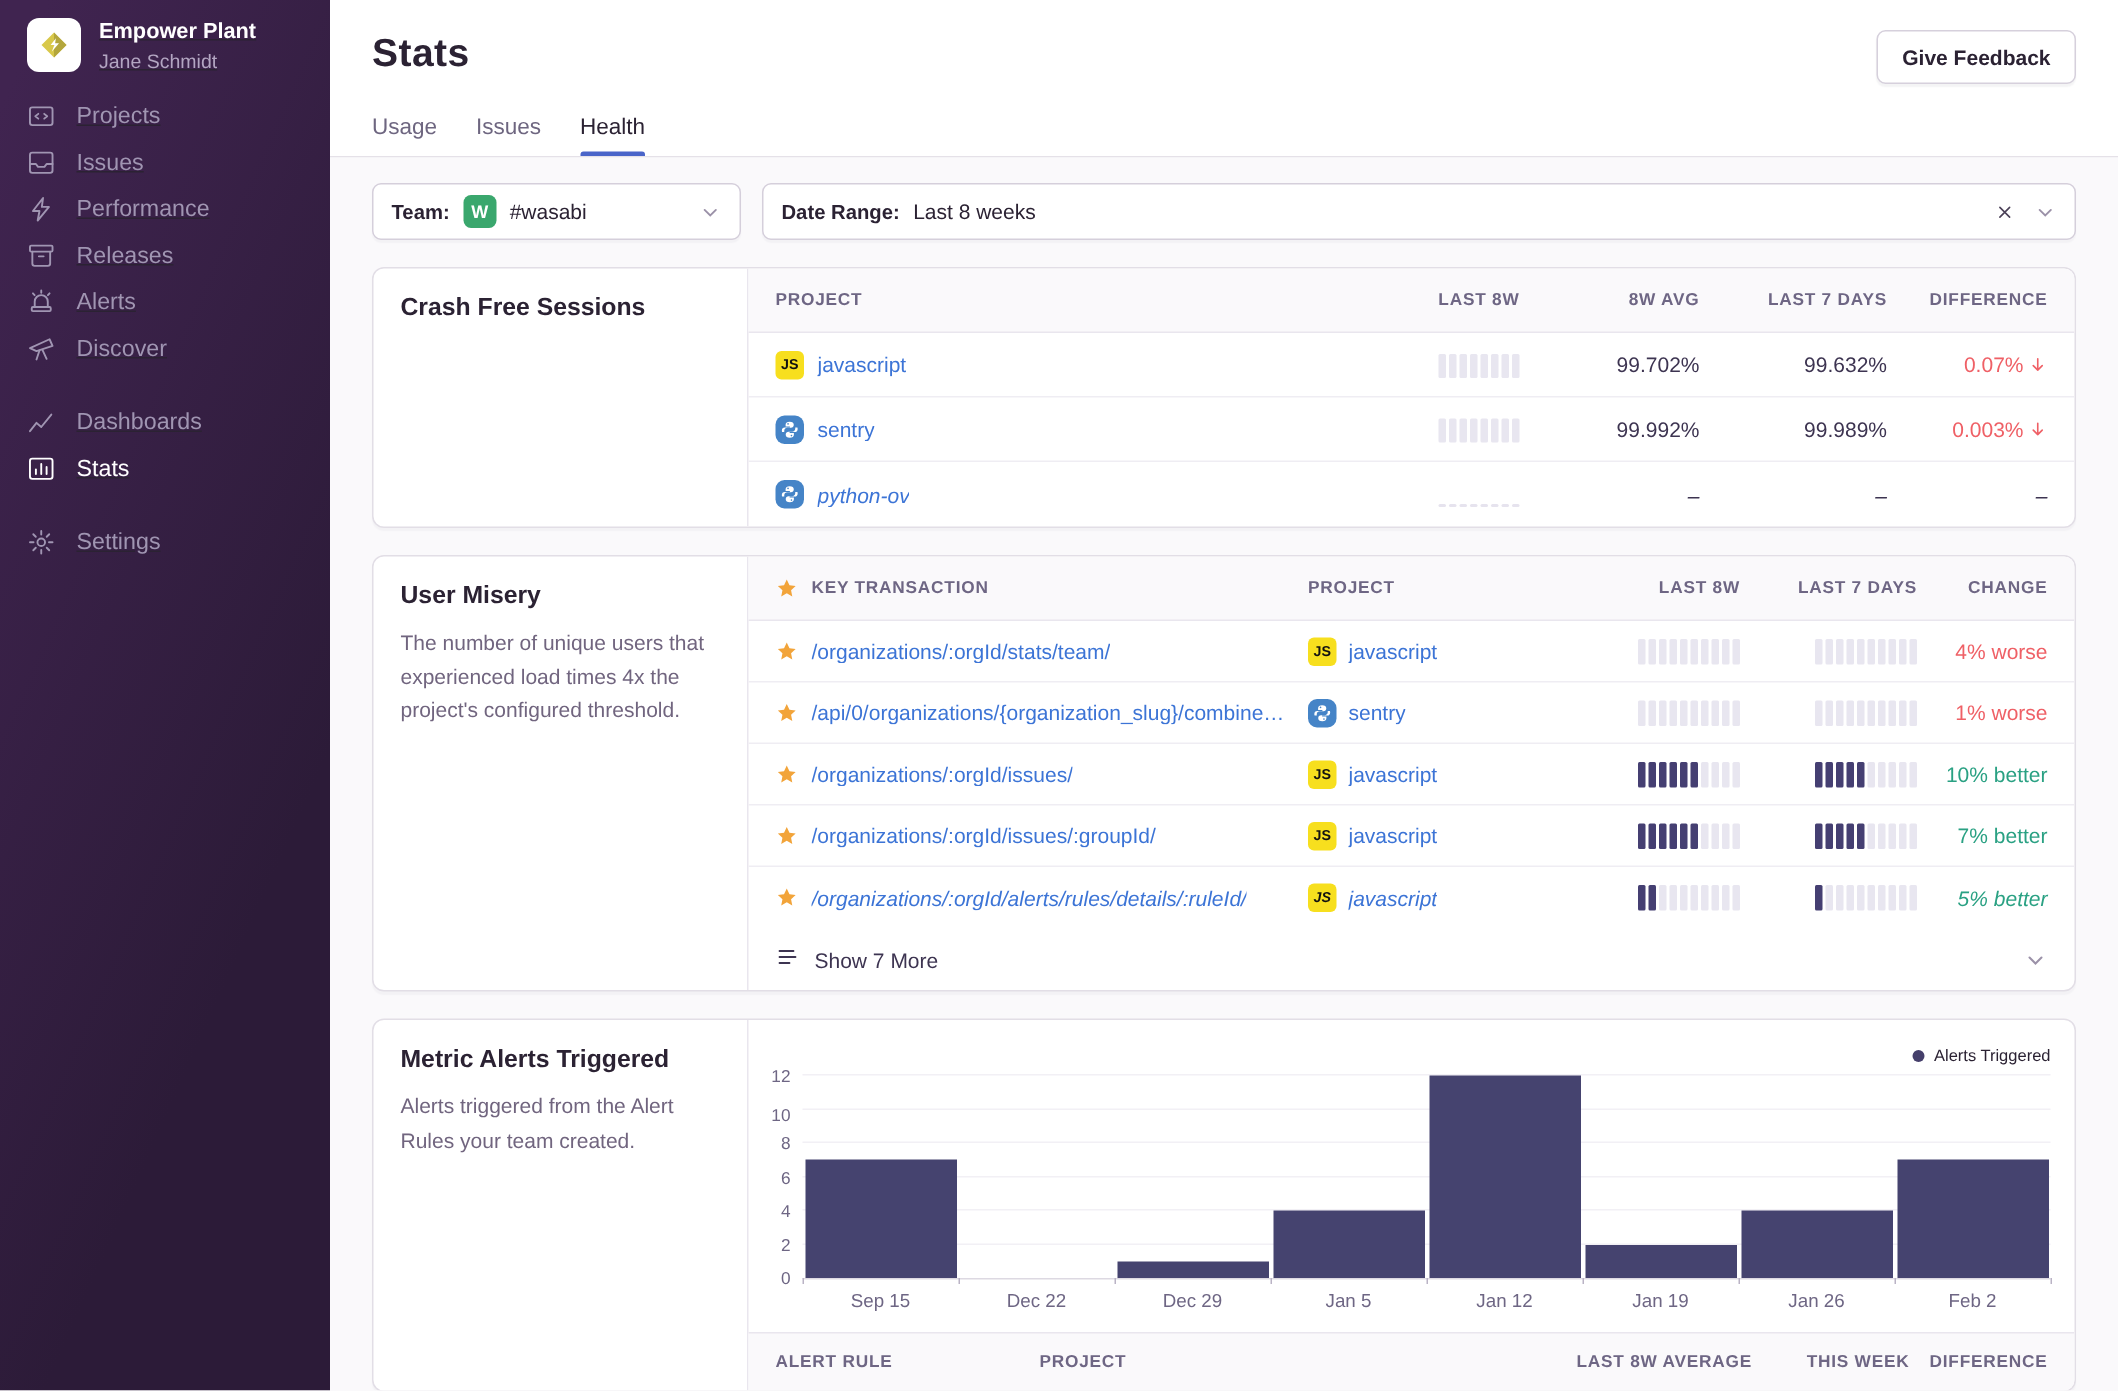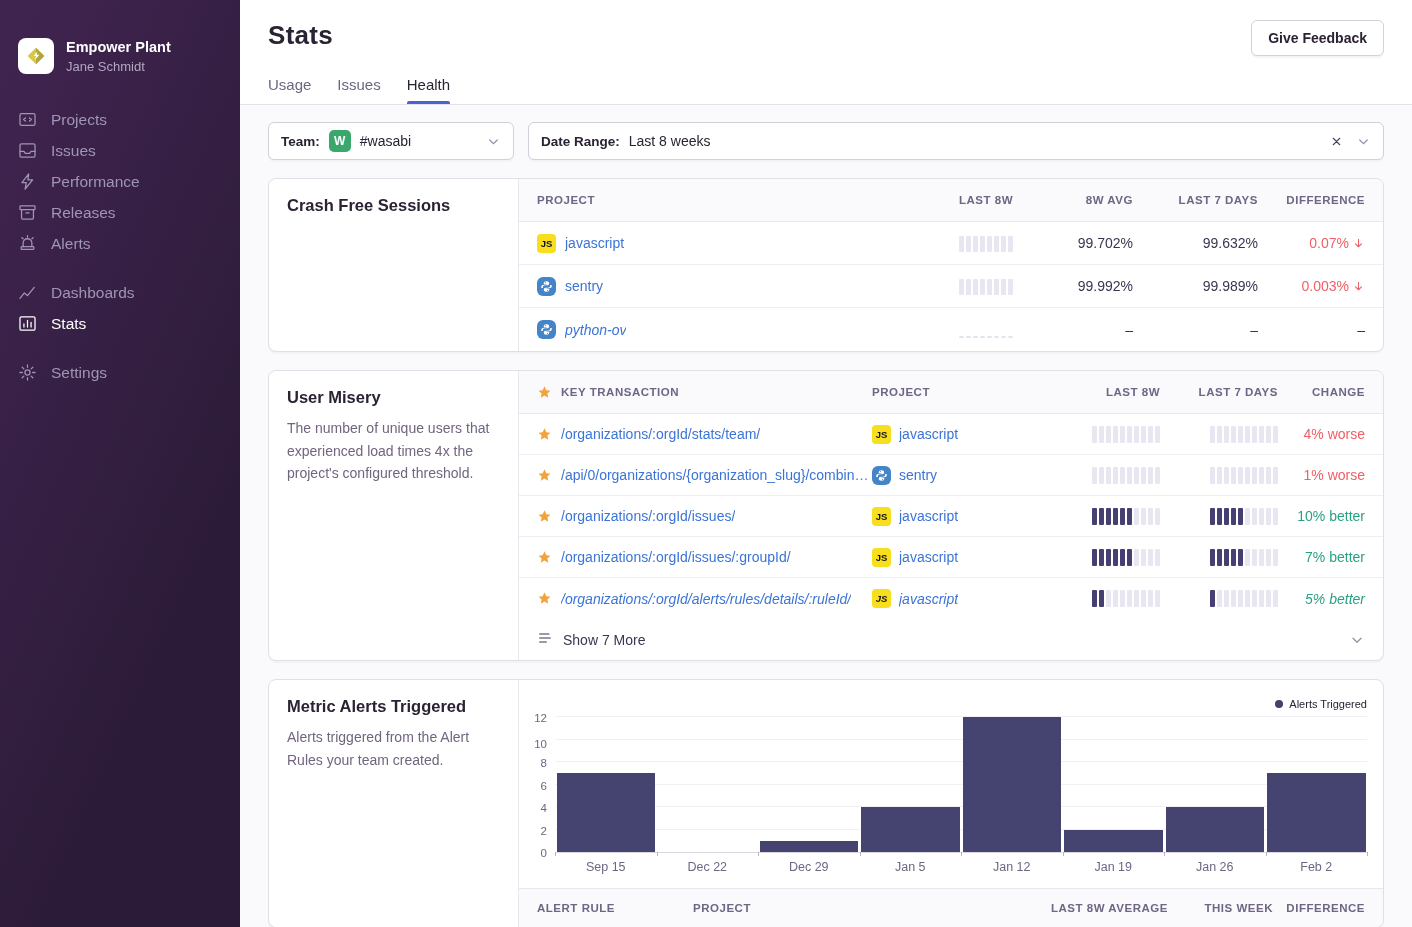--- a/index.html
+++ b/index.html
@@ -1,25 +1,25 @@
 <!DOCTYPE html>
 <html><head>
 <meta charset="utf-8">
 <style>
   * { margin:0; padding:0; box-sizing:border-box; }
   html,body { width:1412px; height:927px; overflow:hidden; }
   body { font-family:"Liberation Sans", sans-serif; background:#faf9fb; display:flex; color:#2b2233; }
 
   
-  .sidebar { width:240px; flex:none; background:linear-gradient(294deg,#2c1b38 30%,#402450 95%); padding-top:28px; }
+  .sidebar { width:220px; flex:none; background:linear-gradient(294deg,#2c1b38 30%,#402450 95%); padding-top:2px;text-decoration:underline; }
   .org { display:flex; align-items:center; gap:12px; padding:10px 18px 6px; }
   .org-avatar { width:36px; height:36px; background:#fff; border-radius:8px; display:grid; place-items:center; flex:none; }
   .org-name { color:#fff; font-weight:bold; font-size:14.5px; line-height:1.25; }
   .user-name { color:#b3a6c2; font-size:13px; margin-top:2px; }
-  .nav { margin-top:24px; }
+  .nav { margin-top:8px; }
   .nav-item { display:flex; align-items:center; gap:14px; padding:6px 18px; color:#a095b2; font-size:15.5px; cursor:pointer; }
   .nav-item svg { width:19px; height:19px; flex:none; }
   .nav-item.active { color:#fff; }
   .nav-gap { height:18px; }
   .nav-gap-big { height:18px; }
 
   
   .main { flex:1; min-width:0; display:flex; flex-direction:column; }
   .top { background:#fff; padding:20px 28px 0; border-bottom:1px solid #e5e1e8; }
   .title-row { display:flex; justify-content:space-between; align-items:flex-start; }
@@ -151,20 +151,27 @@
           </svg>
           <span>Releases</span>
         </div>
         <div class="nav-item">
           <svg viewBox="0 0 24 24" fill="none" stroke="currentColor" stroke-width="1.6" stroke-linecap="round" stroke-linejoin="round">
             <path d="M6.5 16v-4.5a5.5 5.5 0 0111 0V16"></path>
             <rect x="4" y="16" width="16" height="3.5" rx="1"></rect>
             <path d="M12 2v2M5 4.5l1.4 1.5M19 4.5l-1.4 1.5"></path>
           </svg>
           <span>Alerts</span>
+        </div>
+        <div class="nav-item">
+          <svg viewBox="0 0 24 24" fill="none" stroke="currentColor" stroke-width="1.6" stroke-linecap="round" stroke-linejoin="round">
+            <path d="M2.5 11.5L19 4l2.5 5.5L8 14z"></path>
+            <path d="M10.5 13.5L8 21M13 13l3.5 7.5"></path>
+          </svg>
+          <span>Discover</span>
         </div>
       </div>
     <div class="nav-gap"></div>
     <div id="nav-secondary">
         <div class="nav-item">
           <svg viewBox="0 0 24 24" fill="none" stroke="currentColor" stroke-width="1.6" stroke-linecap="round" stroke-linejoin="round">
             <path d="M2.5 19.5l5.5-7 4 3.5 8.5-10.5"></path>
           </svg>
           <span>Dashboards</span>
         </div>

